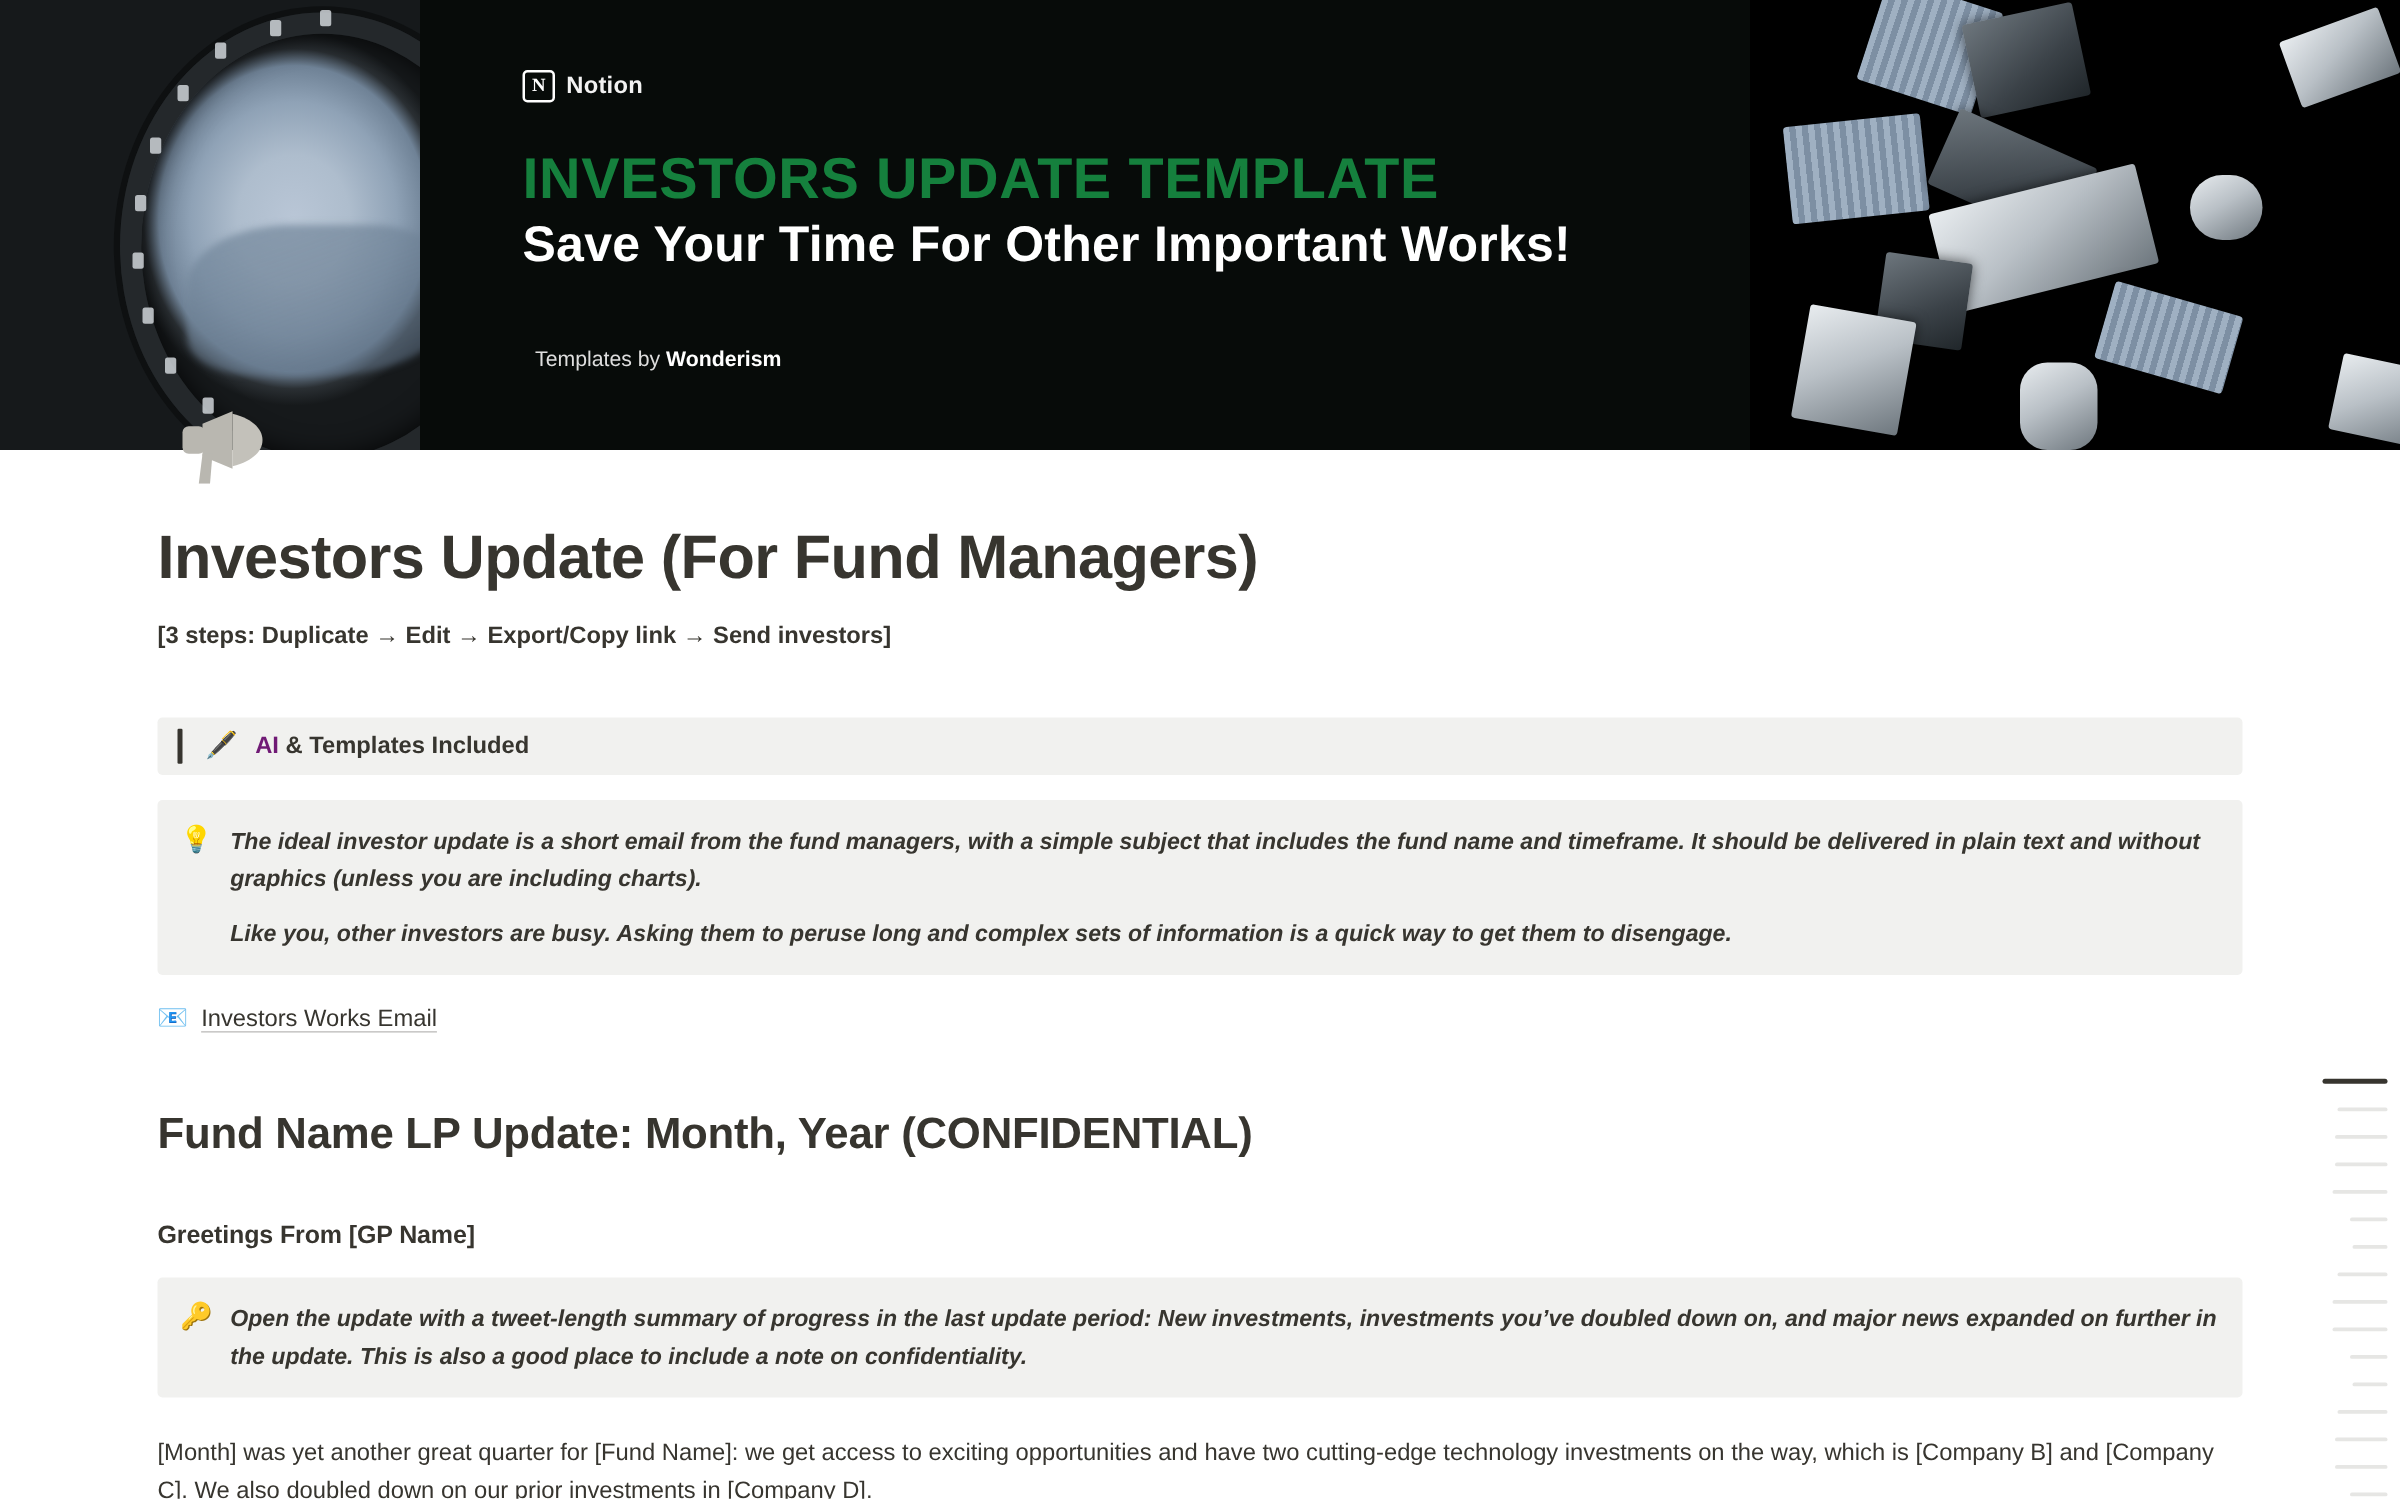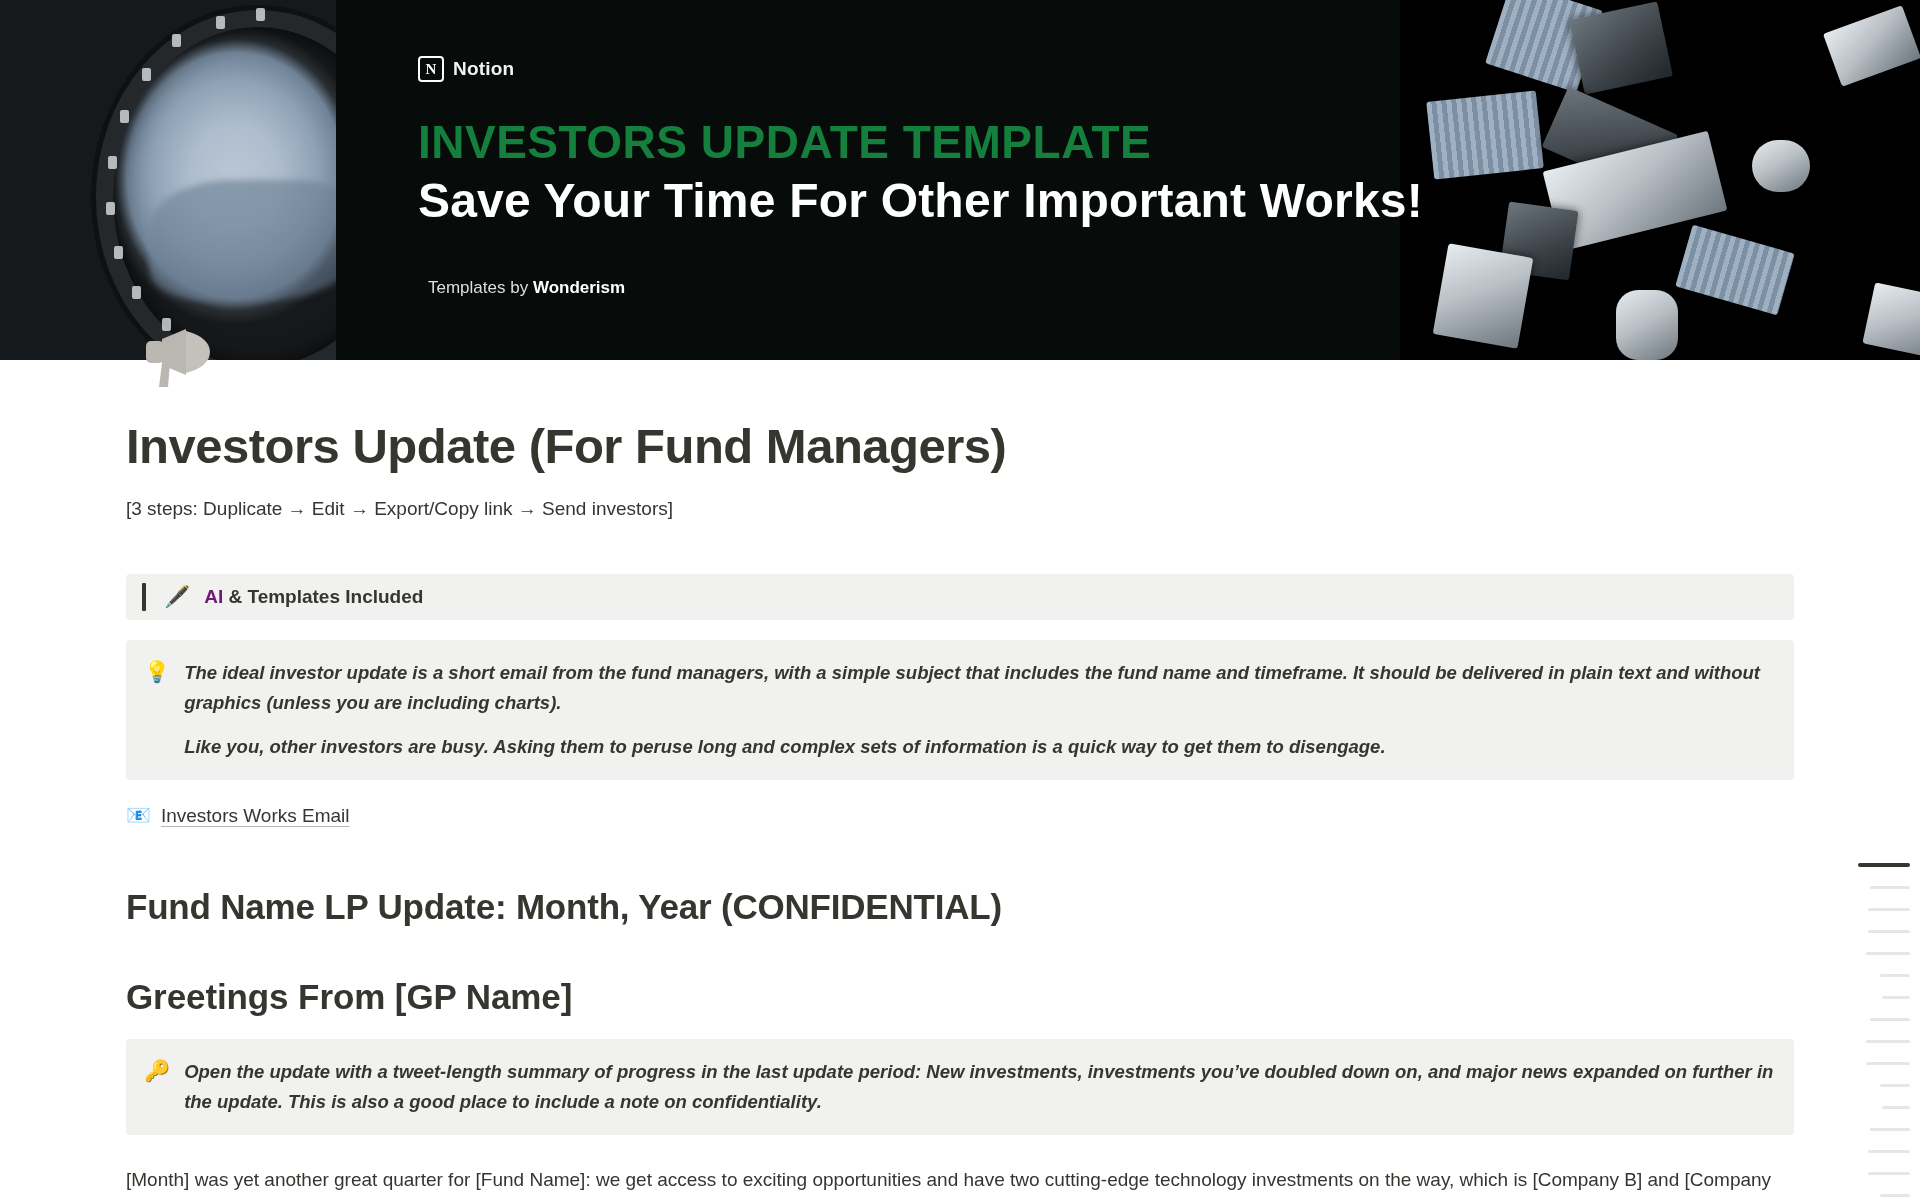--- a/index.html
+++ b/index.html
@@ -70,21 +70,21 @@
     display: flex; align-items: center; justify-content: center;
     font-weight: 700; font-size: 15px; line-height: 1; color: #ffffff;
     font-family: "Liberation Serif", serif;
   }
   .notion-word { font-size: 19px; font-weight: 600; letter-spacing: .2px; color: #f2f2f2; }
   .banner-h1 {
     font-size: 46px; font-weight: 700; letter-spacing: .5px;
     line-height: 1.08; margin-bottom: 6px; color: #15803d;
   }
   .banner-h2 {
-    font-size: 48px; font-weight: 700; letter-spacing: .2px;
+    font-size: 40px; font-weight: 700; letter-spacing: .2px;
     line-height: 1.12; color: #ffffff;
   }
   .banner-credit {
     position: absolute; left: 428px; top: 278px;
     font-size: 17px; color: #dedede; font-weight: 400;
   }
   .banner-credit b { font-weight: 700; color: #ffffff; }
 
   
   .page-icon {
@@ -96,21 +96,21 @@
   .page { position: relative; width: 1920px; background: #fff; }
   .content { padding: 0 126px 0 126px; }
 
   .page-title {
     margin-top: 58px;
     font-size: 49px; font-weight: 700; color: #37352f;
     letter-spacing: -0.5px; line-height: 1.15;
   }
   .page-subtitle {
     margin-top: 21px;
-    font-size: 19px; color: #37352f; font-weight: 400; line-height: 1.5;
+    font-size: 19px; color: #37352f; font-weight: 700; line-height: 1.5;
   }
 
   .callout {
     background: #f1f1ef;
     border-radius: 4px;
     padding: 14px 16px;
     display: flex;
     gap: 14px;
   }
   .callout-ai {
@@ -141,21 +141,21 @@
     text-decoration-color: rgba(55,53,47,.35); text-underline-offset: 4px;
     cursor: pointer;
   }
 
   .h-fund {
     margin-top: 58px;
     font-size: 35px; font-weight: 700; color: #37352f; letter-spacing: -0.2px;
   }
   .h-greet {
     margin-top: 50px;
-    font-size: 35px; font-weight: 700; color: #37352f; letter-spacing: -0.1px;
+    font-size: 20px; font-weight: 700; color: #37352f; letter-spacing: -0.1px;
   }
   .callout-key { margin-top: 22px; padding: 18px 18px; }
 
   .body-para {
     margin-top: 30px;
     font-size: 19px; color: #37352f; line-height: 1.56;
   }
 
   
   .toc {

